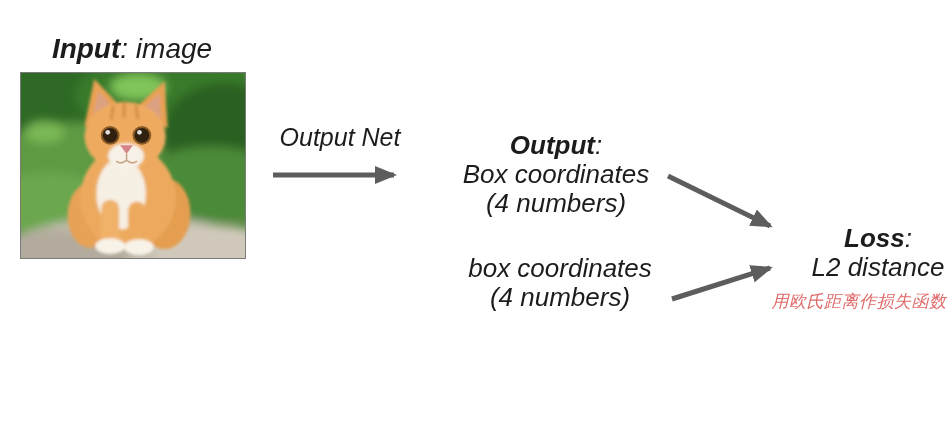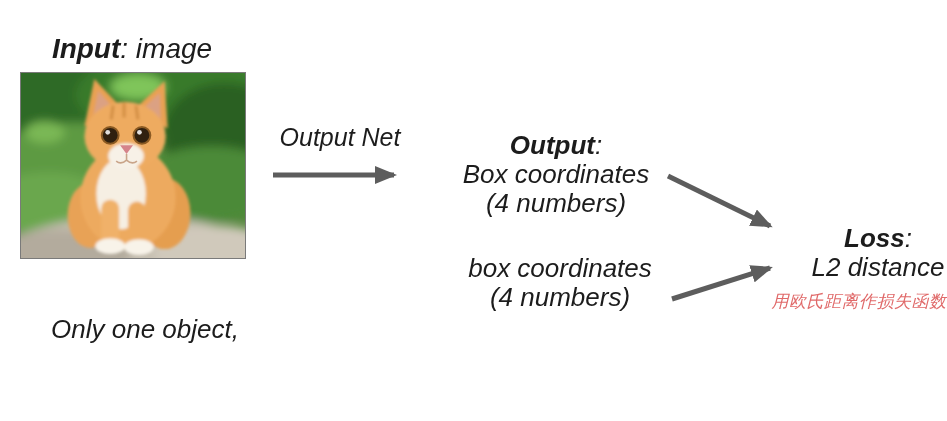--- a/index.html
+++ b/index.html
@@ -97,21 +97,20 @@
     <circle cx="90" cy="63" r="8.5" fill="#30200f" stroke="#8a5a23" stroke-width="2"></circle>
     <circle cx="122" cy="63" r="8.5" fill="#30200f" stroke="#8a5a23" stroke-width="2"></circle>
     <circle cx="87.5" cy="60" r="2.4" fill="#ffffff" opacity="0.85"></circle>
     <circle cx="119.5" cy="60" r="2.4" fill="#ffffff" opacity="0.85"></circle>
     <polygon points="100,73 113,73 106.5,82" fill="#d5848b"></polygon>
     <path d="M106.5,82 L106.5,88 M106.5,88 Q101,93 96,89 M106.5,88 Q112,93 117,89" stroke="#c9a489" stroke-width="1.6" fill="none"></path>
   </svg>
 </div>
 
 <div class="abs txt center" id="cat-note">
-  <div>Only one object,</div>
 </div>
 
 <div class="abs txt center" id="neural-net-label">Output Net</div>
 
 <div class="abs txt center" id="output-block">
   <div><span class="b">Output</span><span>:</span></div>
   <div>Box coordinates</div>
   <div>(4 numbers)</div>
 </div>
 

